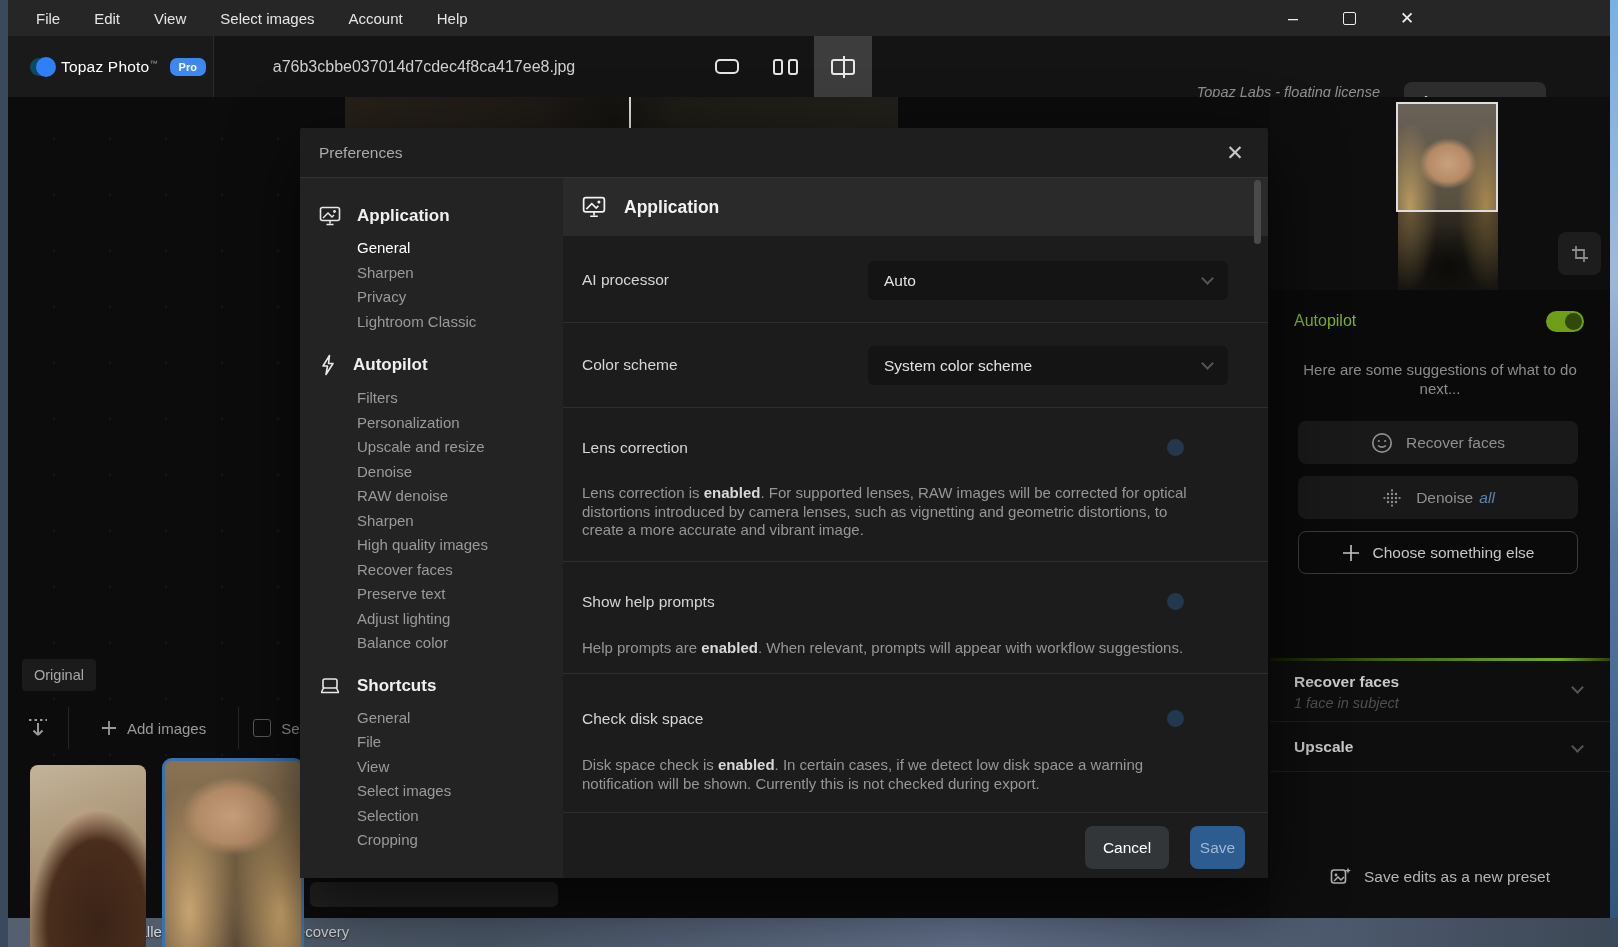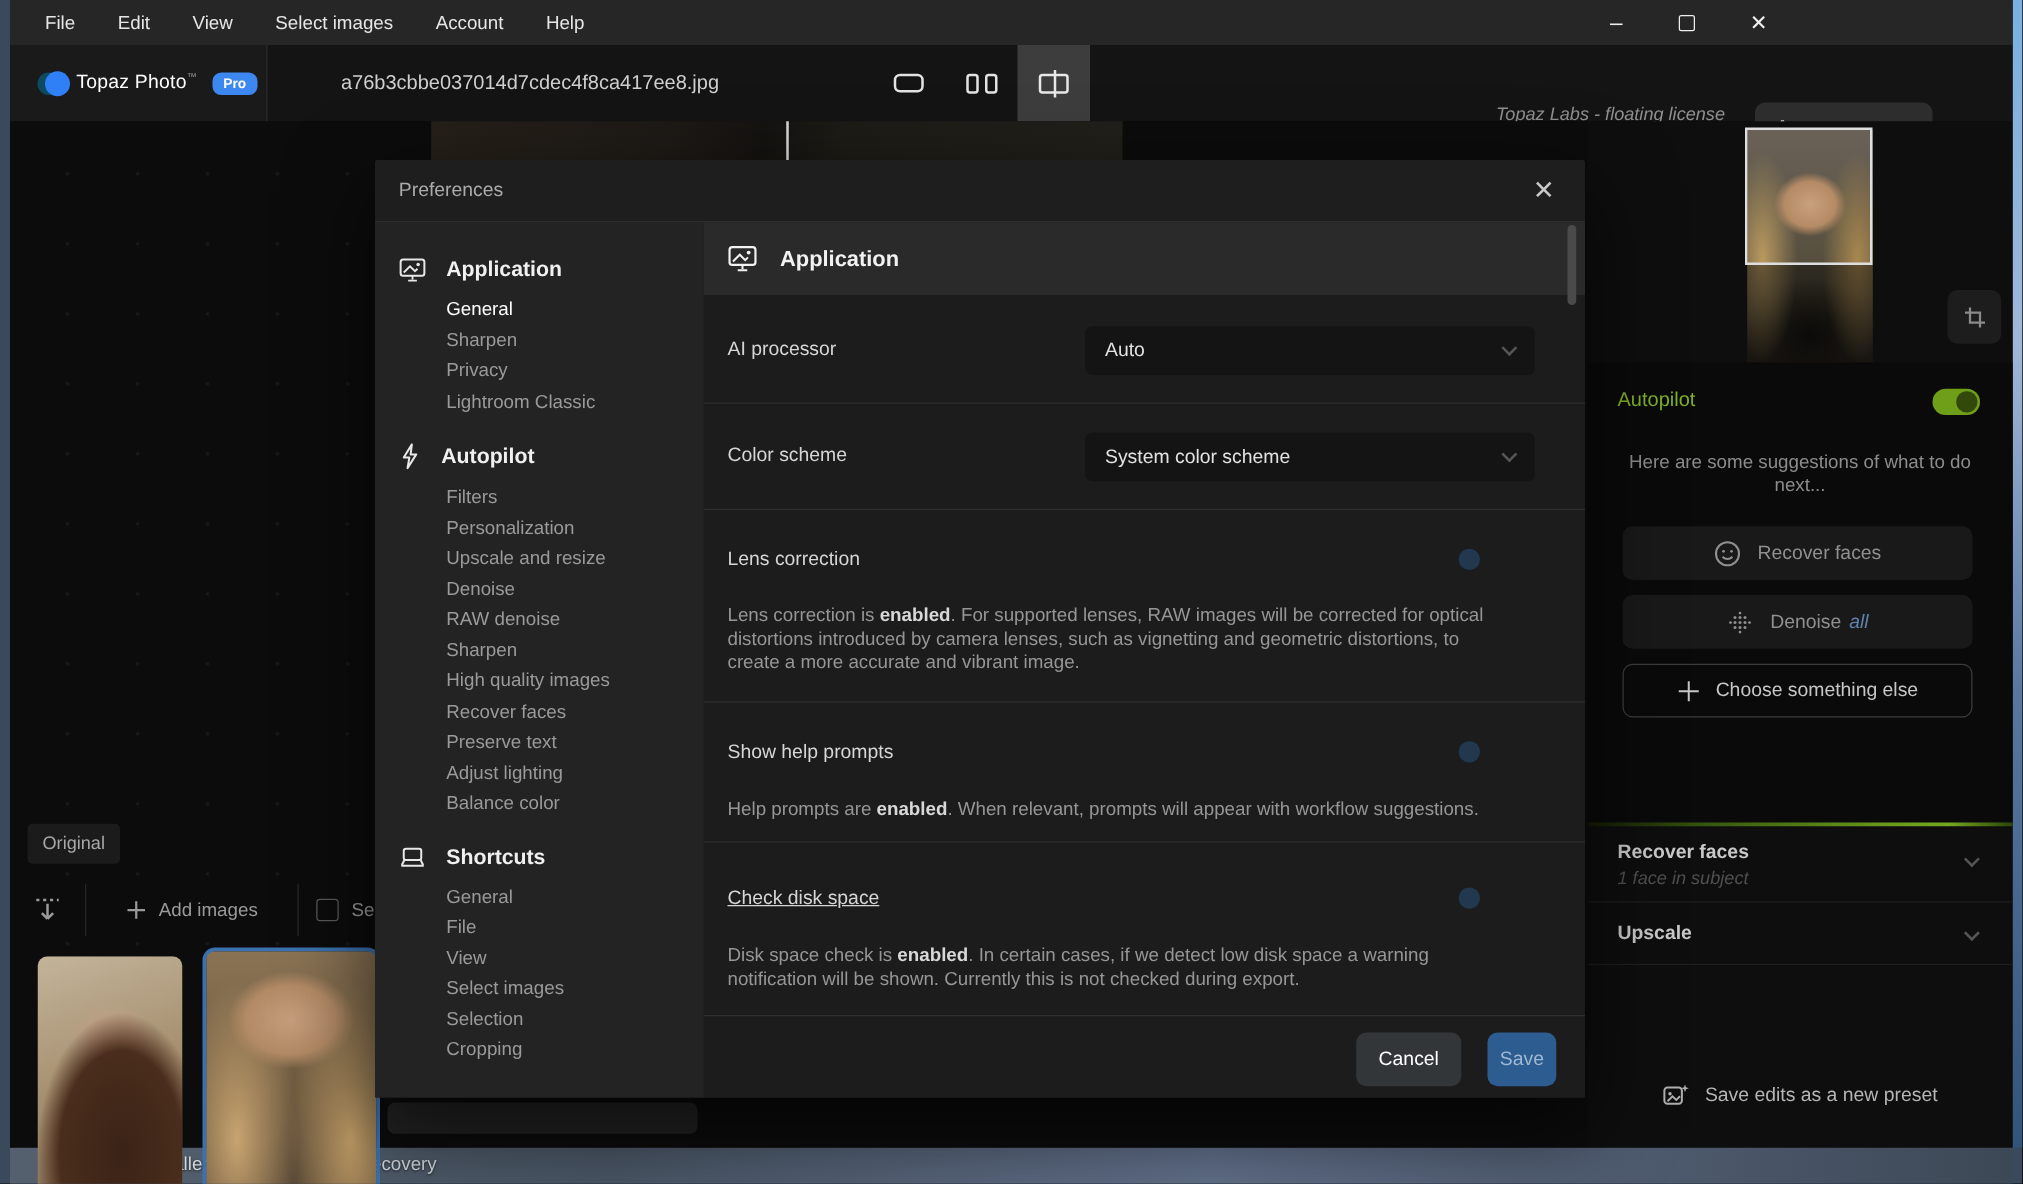--- a/index.html
+++ b/index.html
@@ -404,21 +404,21 @@
         <div class="abs desc" style="top:306px;"><span>Lens correction is </span><span class="b">enabled</span><span>. For supported lenses, RAW images will be corrected for optical distortions introduced by camera lenses, such as vignetting and geometric distortions, to create a more accurate and vibrant image.</span></div>
         <div class="abs hr" style="top:383px;"></div>
 
         
         <div class="abs rowlabel" style="top:415px;">Show help prompts</div>
         <span class="abs toggle tg-blue" style="left:623px; top:413px;"><span class="knob"></span></span>
         <div class="abs desc" style="top:461px;"><span>Help prompts are </span><span class="b">enabled</span><span>. When relevant, prompts will appear with workflow suggestions.</span></div>
         <div class="abs hr" style="top:495px;"></div>
 
         
-        <div class="abs rowlabel" style="top:532px;text-decoration:underline;">Check disk space</div>
+        <div class="abs rowlabel" style="top:532px;">Check disk space</div>
         <span class="abs toggle tg-blue" style="left:623px; top:530px;"><span class="knob"></span></span>
         <div class="abs desc" style="top:578px;"><span>Disk space check is </span><span class="b">enabled</span><span>. In certain cases, if we detect low disk space a warning notification will be shown. Currently this is not checked during export.</span></div>
         <div class="abs hr" style="top:634px;"></div>
 
         
         <div class="abs cancelbtn">Cancel</div>
         <div class="abs savebtn">Save</div>
       </div>
 
       <div class="abs scrollbar"></div>

